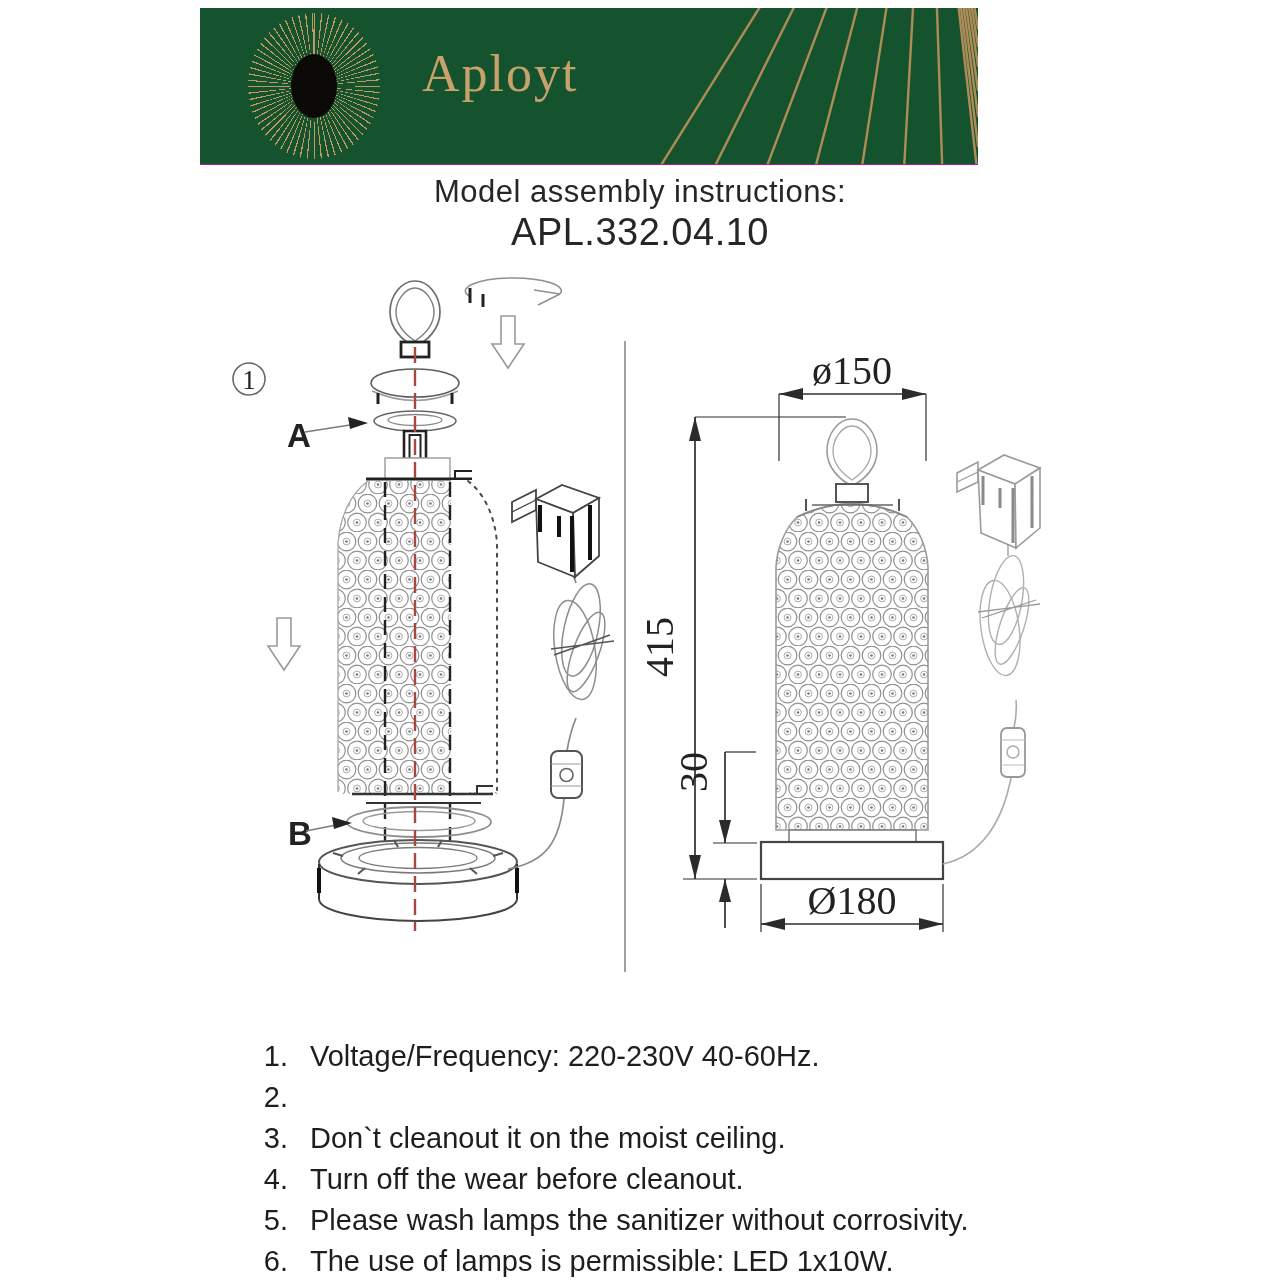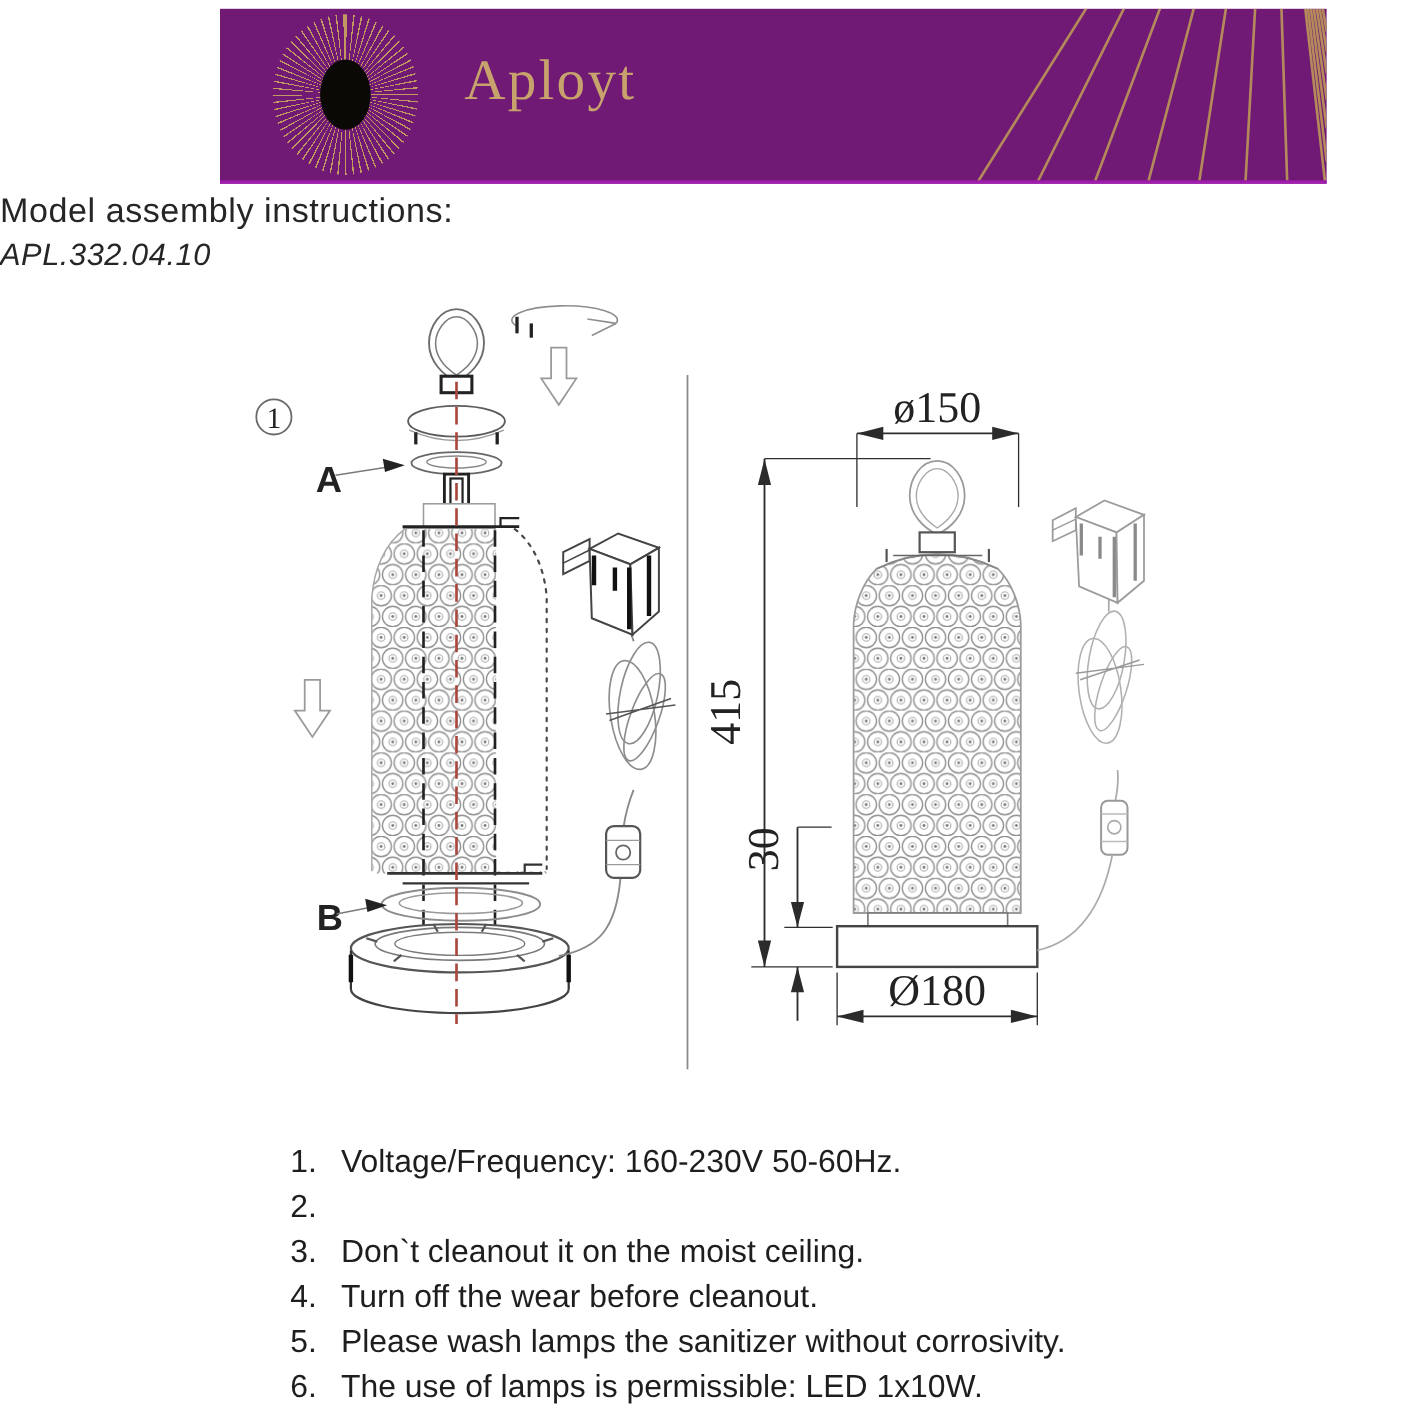--- a/index.html
+++ b/index.html
@@ -1,31 +1,31 @@
 <!DOCTYPE html>
 <html><head>
 <meta charset="utf-8">
 <style>
   html,body{margin:0;padding:0;background:#e8e8e8;}
   .page{position:relative;width:1280px;height:1280px;background:#ffffff;overflow:hidden;
         font-family:"Liberation Sans",sans-serif;}
   
-  .banner{position:absolute;left:200px;top:8px;width:1006px;height:156px;background:#701a75;
-          overflow:hidden;border-bottom:3px solid #a21caf;}
+  .banner{position:absolute;left:200px;top:8px;width:778px;height:156px;background:#14532d;
+          overflow:hidden;border-bottom:1px solid #a21caf;}
   .burst{position:absolute;left:48px;top:5px;width:132px;height:146px;border-radius:50%;
          background:repeating-conic-gradient(#c2995f 0deg 1.1deg, transparent 1.1deg 5.6deg);}
   .burst::after{content:"";position:absolute;left:50%;top:50%;width:46px;height:64px;
          transform:translate(-50%,-50%);background:#0b0906;border-radius:50%;}
   .brand{position:absolute;left:222px;top:36px;font-family:"Liberation Serif",serif;
          font-size:52px;color:#c8a26c;letter-spacing:2px;font-weight:400;}
   .rays{position:absolute;right:0;top:0;width:885px;height:156px;}
   
-  .titleblock{position:absolute;left:0;top:172px;width:1280px;color:#262626;}
+  .titleblock{position:absolute;left:0;top:172px;width:1280px;text-align:center;color:#262626;}
   .titleblock .t1{font-size:31px;letter-spacing:.5px;line-height:40px;}
-  .titleblock .t2{font-size:28px;letter-spacing:.5px;line-height:40px;font-style:italic;}
+  .titleblock .t2{font-size:38px;letter-spacing:.5px;line-height:40px;}
   
   .diagram{position:absolute;left:200px;top:260px;width:900px;height:760px;}
   .diagram text{fill:#222;}
   .lbl{font-family:"Liberation Sans",sans-serif;font-size:33px;font-weight:700;}
   .stp{font-family:"Liberation Serif",serif;font-size:27px;}
   .dimtxt{font-family:"Liberation Serif",serif;font-size:40px;fill:#1e1e1e;}
   
   .inst{position:absolute;left:252px;top:1036px;width:900px;color:#1e1e1e;}
   .inst .row{display:flex;height:41px;align-items:baseline;font-size:29px;line-height:41px;}
   .inst .num{width:36px;text-align:right;flex:none;}
@@ -267,21 +267,21 @@
         <line x1="761" y1="884" x2="761" y2="932" stroke="#2f2f2f" stroke-width="1.2"></line>
         <line x1="943" y1="884" x2="943" y2="932" stroke="#2f2f2f" stroke-width="1.2"></line>
         <text class="dimtxt" x="852" y="914" text-anchor="middle">Ø180</text>
       </g>
     </g>
   </svg>
 
   <div class="inst">
     <div class="row">
       <span class="num">1.</span>
-      <span class="txt">Voltage/Frequency: 160-230V 50-60Hz.</span>
+      <span class="txt">Voltage/Frequency: 220-230V 40-60Hz.</span>
     </div>
     <div class="row">
       <span class="num">2.</span>
     </div>
     <div class="row">
       <span class="num">3.</span>
       <span class="txt">Don`t cleanout it on the moist ceiling.</span>
     </div>
     <div class="row">
       <span class="num">4.</span>

